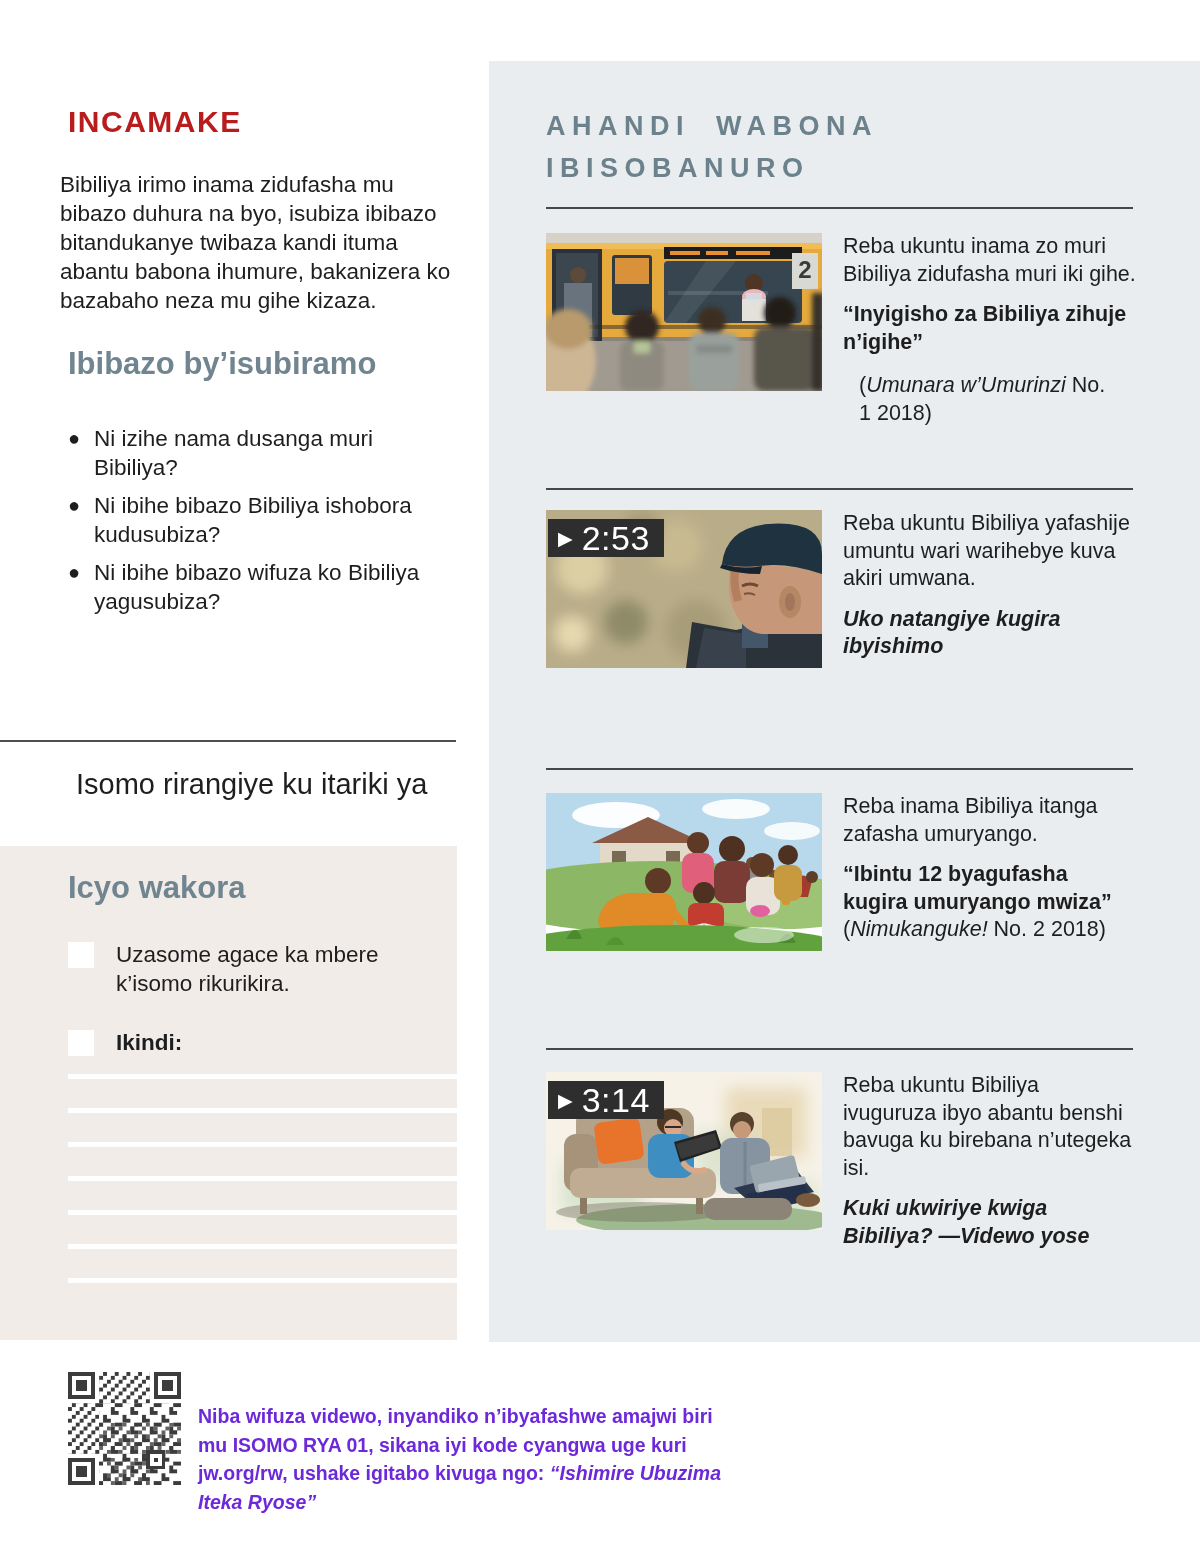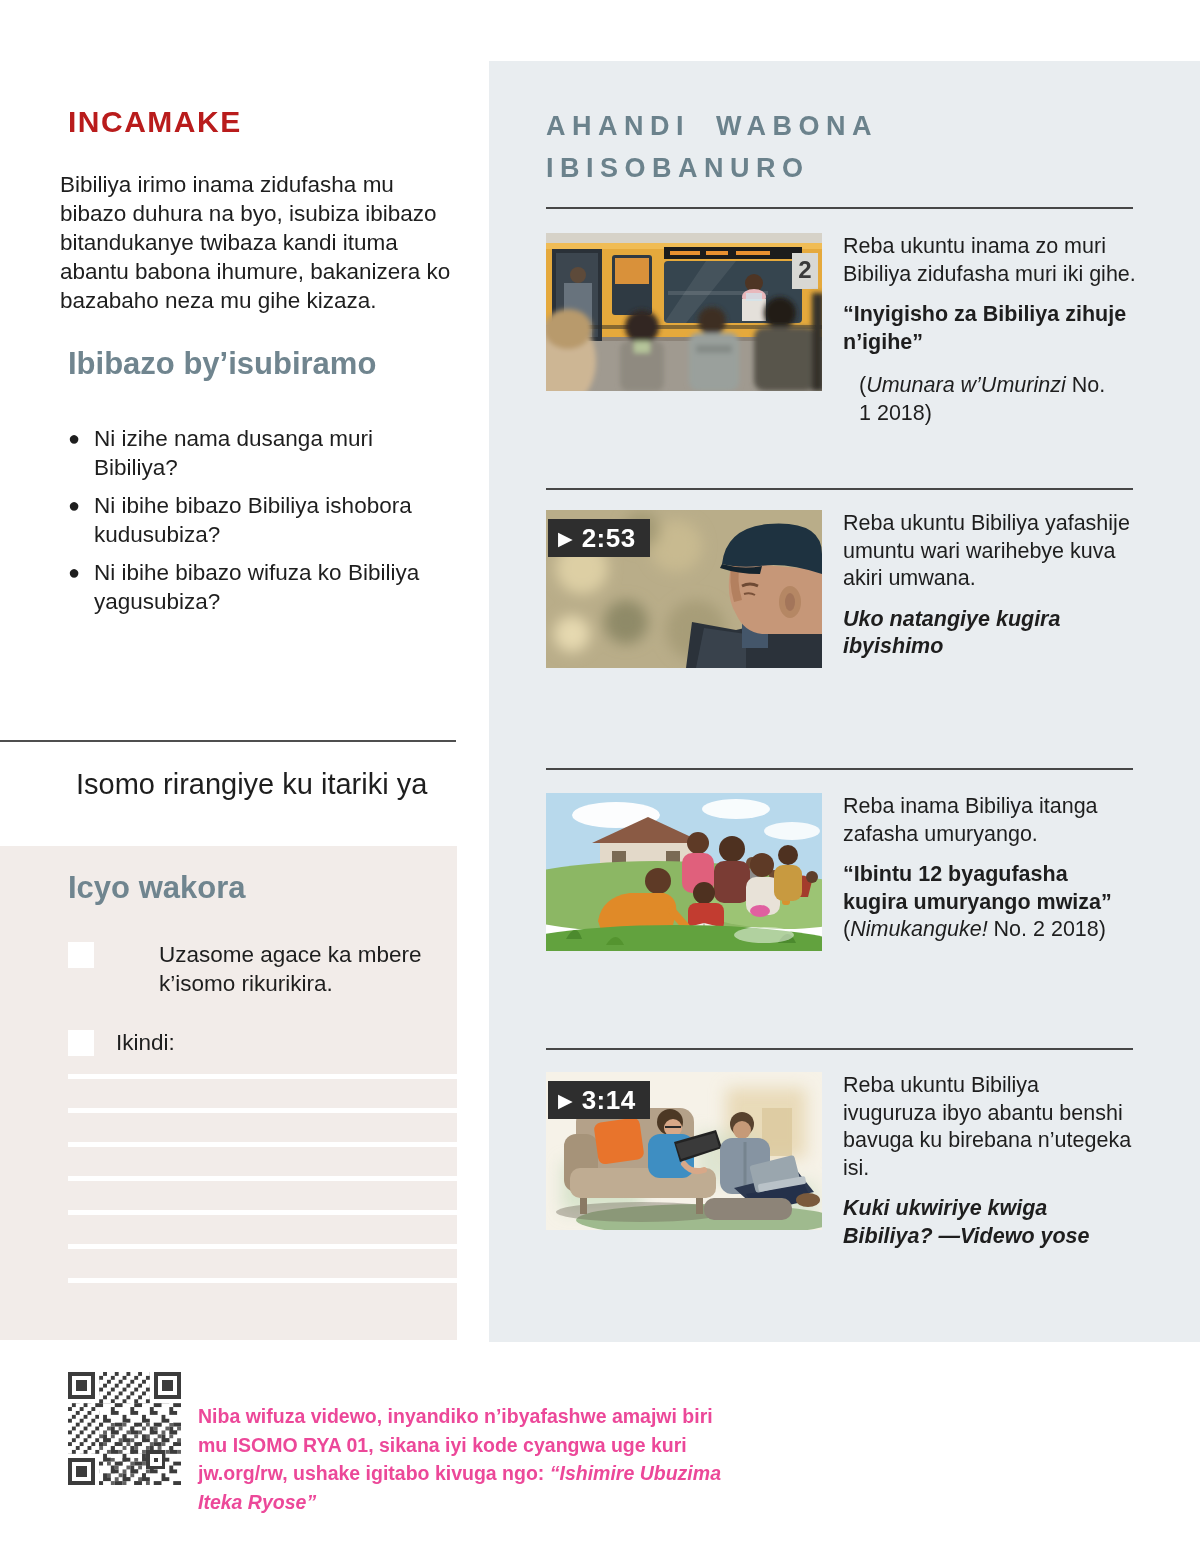--- a/index.html
+++ b/index.html
@@ -16,55 +16,55 @@
   .review-list{position:absolute;left:68px;top:424px;width:380px;margin:0;padding:0;list-style:none;}
   .review-list li{display:flex;margin-bottom:9px;font-size:22.5px;line-height:29px;}
   .review-list .bullet{width:26px;flex:0 0 26px;font-size:20px;}
   .rule-left{position:absolute;left:0;top:740px;width:456px;height:2px;background:#4f4f4f;}
   .completion-label{position:absolute;left:68px;top:760px;margin:8px;font-size:29px;}
 
   
   .note-box{position:absolute;left:0;top:846px;width:457px;height:494px;background:#f2ece9;}
   .todo-title{position:absolute;left:68px;top:24px;margin:0;font-size:31px;font-weight:bold;color:#70858f;}
   .check-row{position:absolute;left:68px;display:flex;align-items:flex-start;}
-  .check-row.r1{top:94px;gap:43px;}
-  .check-row.r2{top:182px;}
+  .check-row.r1{top:94px;}
+  .check-row.r2{top:182px;font-weight:bold;}
   .checkbox{flex:0 0 26px;width:26px;height:26px;background:#ffffff;margin-top:2px;}
   .check-label{margin-left:22px;font-size:22.5px;line-height:29px;width:300px;}
   .write-lines{position:absolute;left:68px;top:228px;width:389px;}
   .write-line{height:5px;background:#ffffff;margin-bottom:29px;}
 
   
   .right-panel{position:absolute;left:489px;top:61px;width:744px;height:1281px;background:#e9edf0;}
   .panel-title{position:absolute;left:57px;top:44px;margin:0;font-size:27px;font-weight:bold;
                line-height:42px;letter-spacing:6.5px;word-spacing:12px;color:#6b828c;}
   .panel-rule{position:absolute;left:57px;width:587px;height:2px;background:#474747;}
   .pr0{top:146px;} .pr1{top:427px;} .pr2{top:707px;} .pr3{top:987px;}
   .media-row{position:absolute;left:57px;width:600px;display:flex;}
   .mr0{top:172px;} .mr1{top:449px;} .mr2{top:732px;} .mr3{top:1011px;}
   .thumb{position:relative;flex:0 0 276px;width:276px;height:158px;overflow:hidden;background:#cccccc;}
   .thumb svg{display:block;width:100%;height:100%;}
   .badge{position:absolute;left:2px;top:9px;height:38px;background:#2e2e2e;color:#ffffff;
          display:flex;align-items:center;padding:0 14px 0 10px;}
   .badge .play-glyph{font-size:19px;margin-right:9px;}
-  .badge .badge-time{font-size:26px;font-weight:bold;letter-spacing:0.5px;}
+  .badge .badge-time{font-size:34px;font-weight:normal;letter-spacing:0.5px;}
   .media-text{margin-left:21px;width:295px;font-size:21.5px;line-height:27.5px;}
   .media-text .desc{margin:0 0 13px 0;}
   .ref-title{margin:0;font-weight:bold;}
   .ref-title.ital{font-style:italic;}
   .ref-source{margin:16px;}
   .ref-source i{font-style:italic;}
   .ref-mixed{margin:0;}
   .ref-mixed .b{font-weight:bold;}
 
   
   .qr{position:absolute;left:68px;top:1372px;width:113px;height:113px;}
   .qr svg{display:block;width:100%;height:100%;}
   .footer-note{position:absolute;left:198px;top:1402px;width:525px;margin:0;
-               font-size:19.5px;line-height:28.5px;font-weight:bold;color:#ec4899;}
+               font-size:19.5px;line-height:28.5px;font-weight:bold;color:#6d28d9;}
   .footer-note i{font-style:italic;}
 </style>
 </head>
 <body>
 
 <div class="page">
 
   <h1 class="summary-title">INCAMAKE</h1>
   <p class="summary-body">Bibiliya irimo inama zidufasha mu bibazo duhura na byo, isubiza ibibazo bitandukanye twibaza kandi ituma abantu babona ihumure, bakanizera ko bazabaho neza mu gihe kizaza.</p>
 

